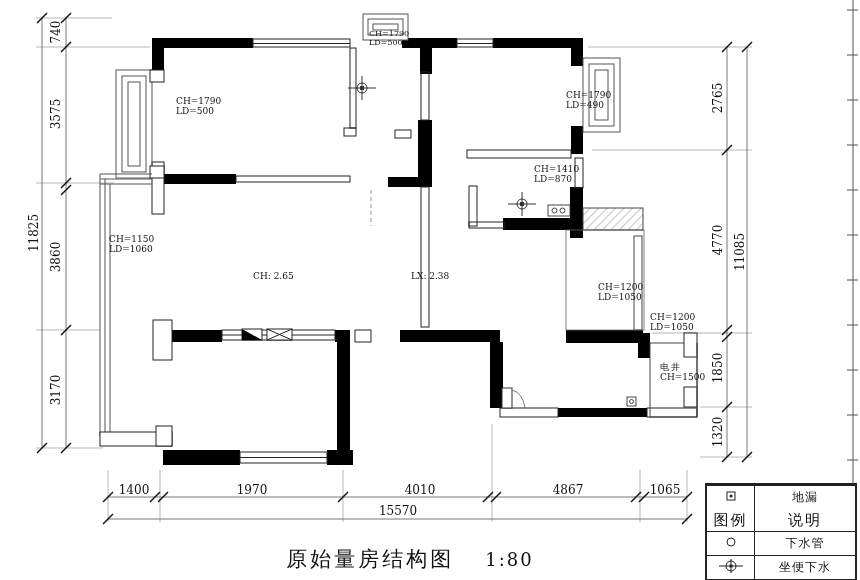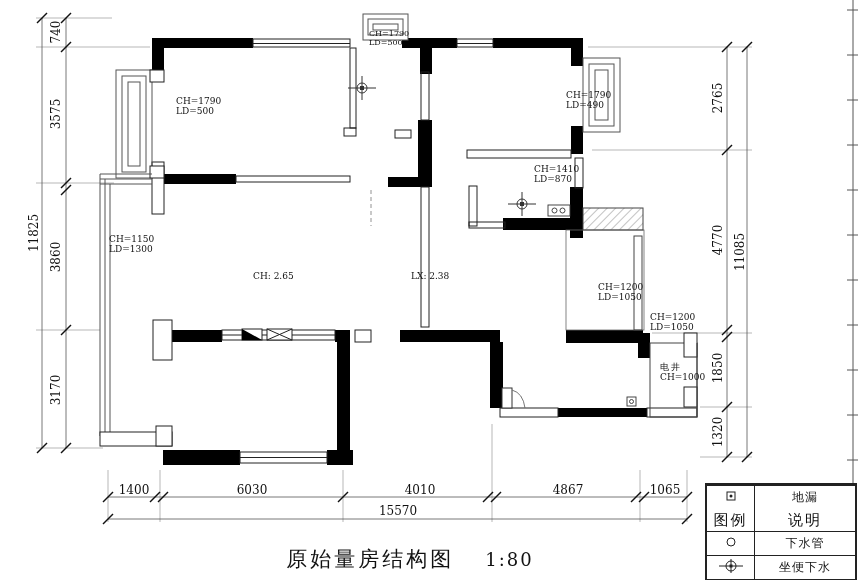--- a/index.html
+++ b/index.html
@@ -239,21 +239,21 @@
 <span class="dim vdim" style="left:56px;top:390px">3170</span>
 <span class="dim vdim" style="left:34px;top:233px">11825</span>
 
 <span class="dim vdim" style="left:718px;top:98px">2765</span>
 <span class="dim vdim" style="left:718px;top:240px">4770</span>
 <span class="dim vdim" style="left:718px;top:368px">1850</span>
 <span class="dim vdim" style="left:718px;top:432px">1320</span>
 <span class="dim vdim" style="left:740px;top:252px">11085</span>
 
 <span class="dim hdim" style="left:134px;top:483px">1400</span>
-<span class="dim hdim" style="left:252px;top:483px">6030</span>
+<span class="dim hdim" style="left:252px;top:483px">1970</span>
 <span class="dim hdim" style="left:420px;top:483px">4010</span>
 <span class="dim hdim" style="left:568px;top:483px">4867</span>
 <span class="dim hdim" style="left:665px;top:483px">1065</span>
 <span class="dim hdim" style="left:398px;top:504px">15570</span>
 
 <div class="ann" style="left:176px;top:96px">
   <div>CH=1790</div>
       <div>LD=500</div>
 </div>
 <div class="ann sm" style="left:369px;top:29px">
@@ -263,35 +263,35 @@
 <div class="ann" style="left:566px;top:90px">
   <div>CH=1790</div>
       <div>LD=490</div>
 </div>
 <div class="ann" style="left:534px;top:164px">
   <div>CH=1410</div>
       <div>LD=870</div>
 </div>
 <div class="ann" style="left:109px;top:234px">
   <div>CH=1150</div>
-      <div>LD=1300</div>
+      <div>LD=1060</div>
 </div>
 <div class="ann" style="left:253px;top:271px">CH: 2.65</div>
 <div class="ann" style="left:411px;top:271px">LX: 2.38</div>
 <div class="ann" style="left:598px;top:282px">
   <div>CH=1200</div>
       <div>LD=1050</div>
 </div>
 <div class="ann" style="left:650px;top:312px">
   <div>CH=1200</div>
       <div>LD=1050</div>
 </div>
 <div class="ann" style="left:660px;top:362px">
   <div style="letter-spacing:2px">电井</div>
-  <div>CH=1000</div>
+  <div>CH=1500</div>
 </div>
 
 <div class="title-row">
   <span class="title-txt">原始量房结构图</span>
   <span class="title-scale">1:80</span>
 </div>
 
 <div id="legend">
   <div class="lg-row">
     <div class="lg-c1">

